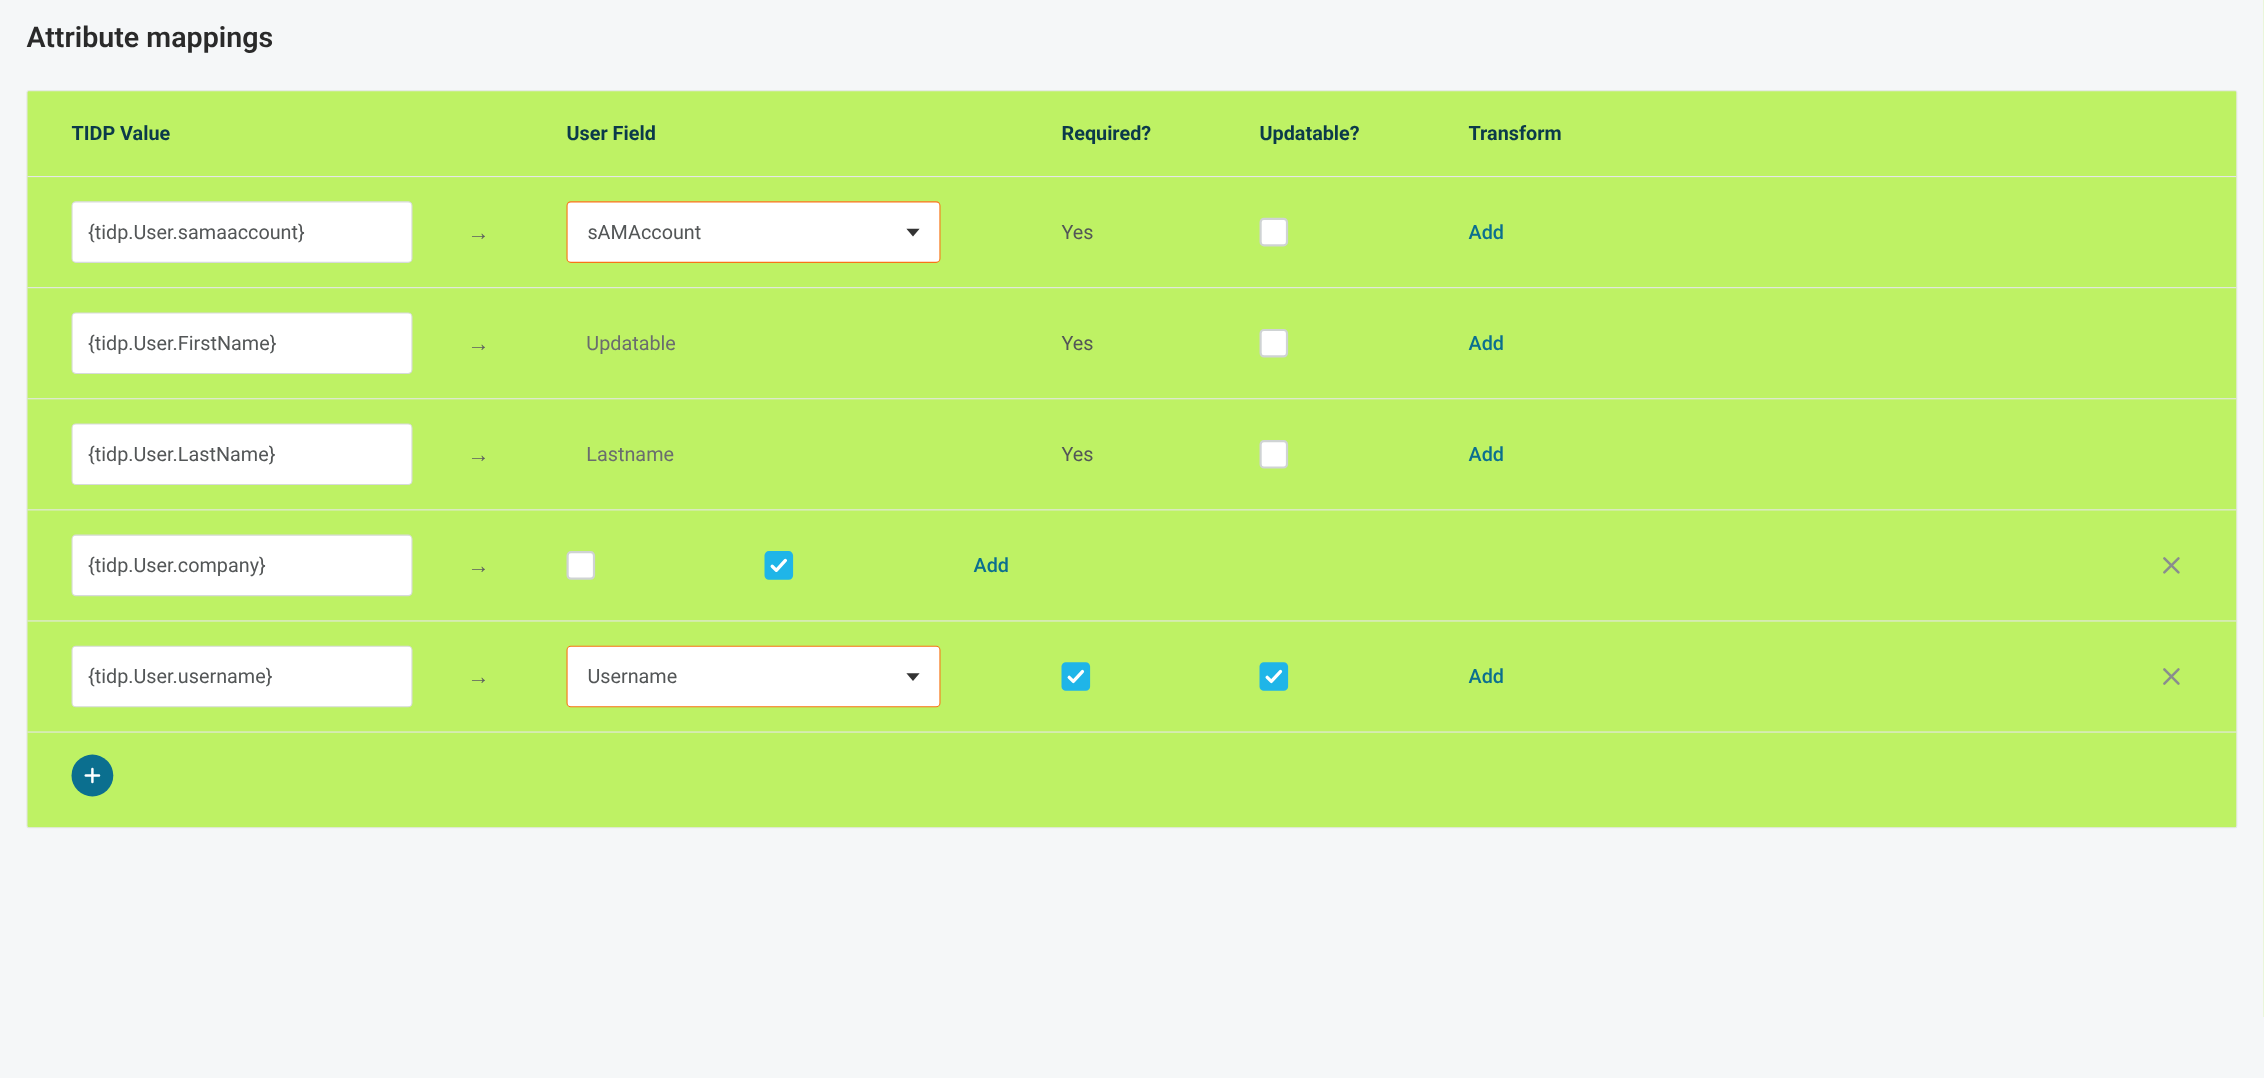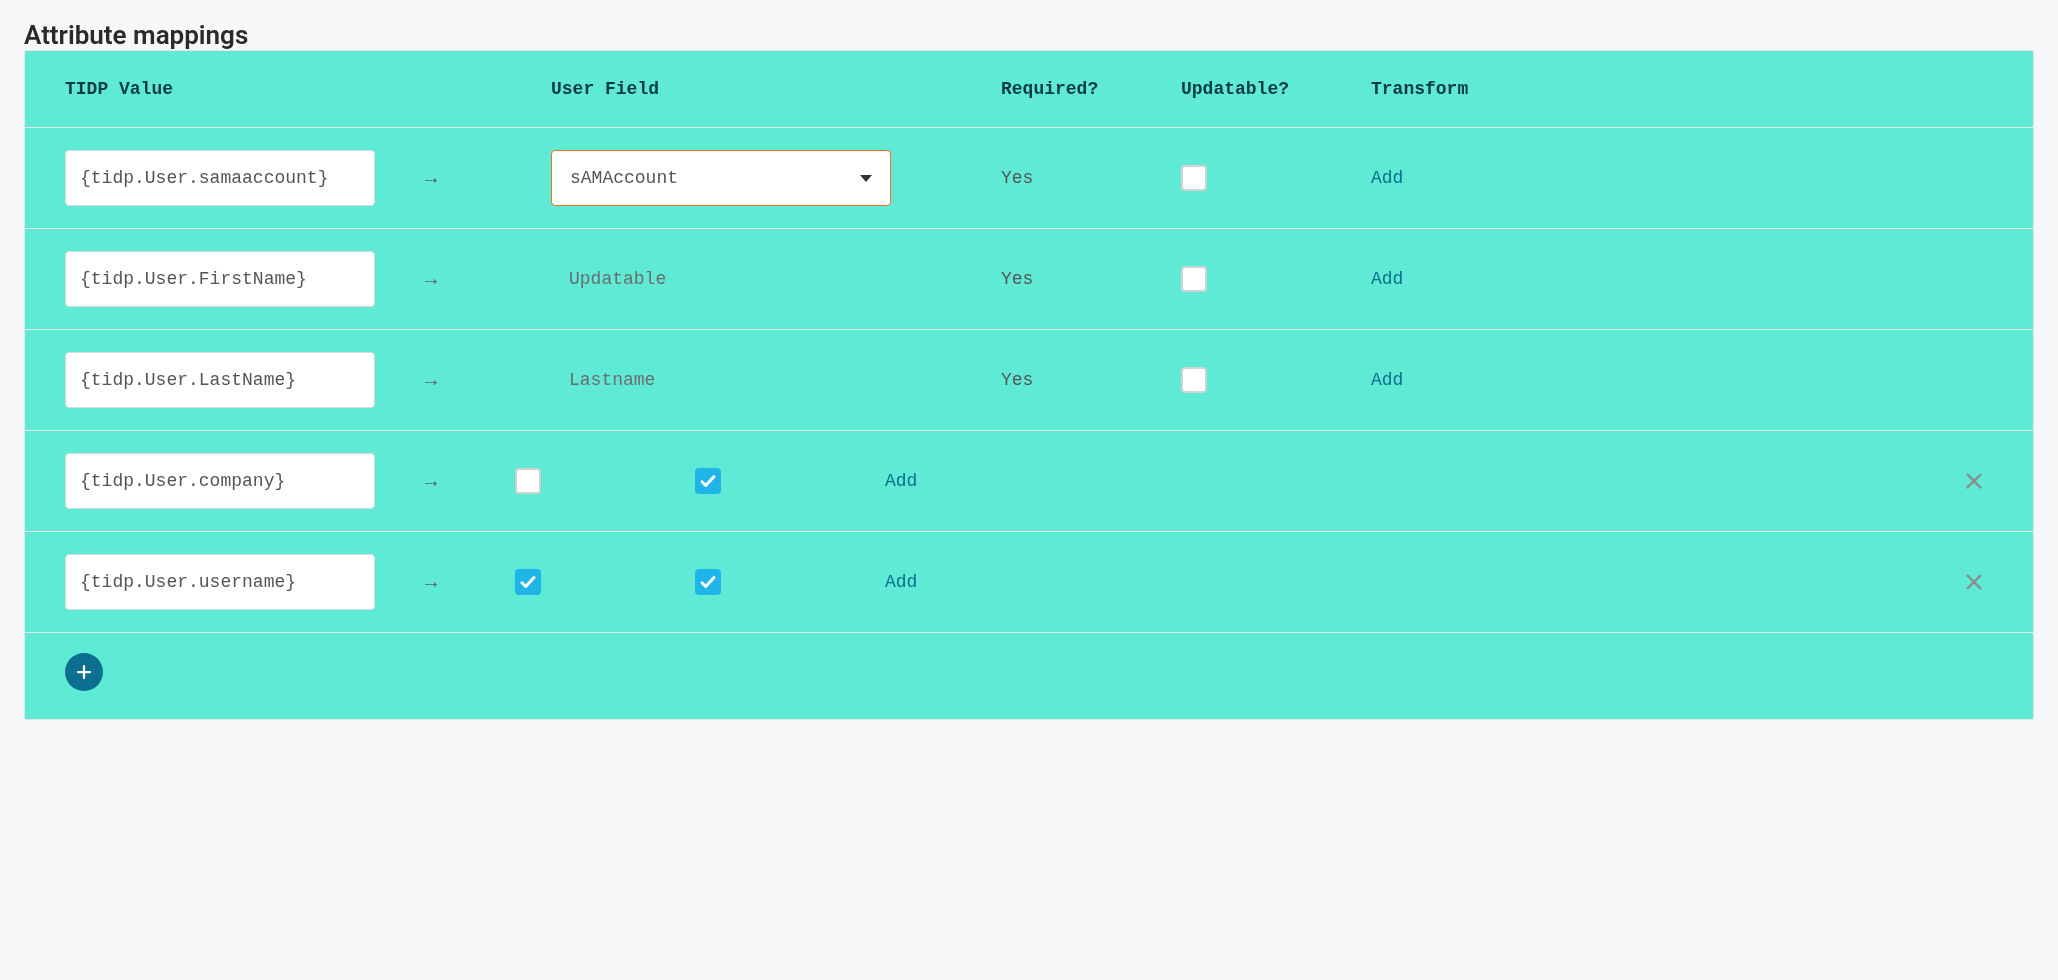--- a/index.html
+++ b/index.html
@@ -6,43 +6,43 @@
   body {
     font-family: -apple-system, BlinkMacSystemFont, "Segoe UI", Roboto, Helvetica, Arial, sans-serif;
     background: #f5f7f8;
     color: #333;
     padding: 20px 24px;
   }
   h2.page-title {
     font-size: 26px;
     font-weight: 600;
     color: #2a2a2a;
+    margin-bottom: 32px;
   }
   .card {
-    background: #5eead4;
+    background: #bef264;
     border: 1px solid #e5e7e8;
     border-radius: 2px;
-    font-family: Liberation Mono, monospace;
   }
   .row {
     display: flex;
     align-items: center;
     border-bottom: 1px solid #e5e7e8;
     padding: 22px 40px;
   }
   .row.header {
     padding: 28px 40px;
   }
   .row.footer {
     border-bottom: none;
     padding: 20px 40px 28px 40px;
   }
   .col-tidp { width: 360px; flex: 0 0 360px; }
   .col-arrow { width: 90px; flex: 0 0 90px; display:flex; align-items:center; }
-  .col-user { width: 450px; flex: 0 0 450px; margin-left: 36px; }
+  .col-user { width: 450px; flex: 0 0 450px; }
   .col-req { width: 180px; flex: 0 0 180px; }
   .col-upd { width: 190px; flex: 0 0 190px; }
   .col-trans { width: 180px; flex: 0 0 180px; }
   .col-del { flex: 1; display:flex; justify-content:flex-end; padding-right:8px; }
 
   .th {
     font-size: 18px;
     font-weight: 700;
     color: #0b3a4a;
   }
@@ -230,20 +230,26 @@
           </span>
         </div>
       </div>
       <div class="row">
         <div class="col-tidp">
           <div class="input-box">{tidp.User.username}</div>
         </div>
         <div class="col-arrow">
           <span class="arrow-icon">→</span>
         </div>
+        <div class="col-user">
+          <div class="select-box">
+            <span>Username</span>
+            <span class="select-caret"></span>
+          </div>
+        </div>
         <div class="col-req">
           <div class="checkbox checked">
             <svg viewBox="0 0 24 24" width="18" height="18" fill="none" stroke="#fff" stroke-width="4" stroke-linecap="round" stroke-linejoin="round">
               <polyline points="4 13 9 18 20 6"></polyline>
             </svg>
           </div>
         </div>
         <div class="col-upd">
           <div class="checkbox checked">
             <svg viewBox="0 0 24 24" width="18" height="18" fill="none" stroke="#fff" stroke-width="4" stroke-linecap="round" stroke-linejoin="round">

